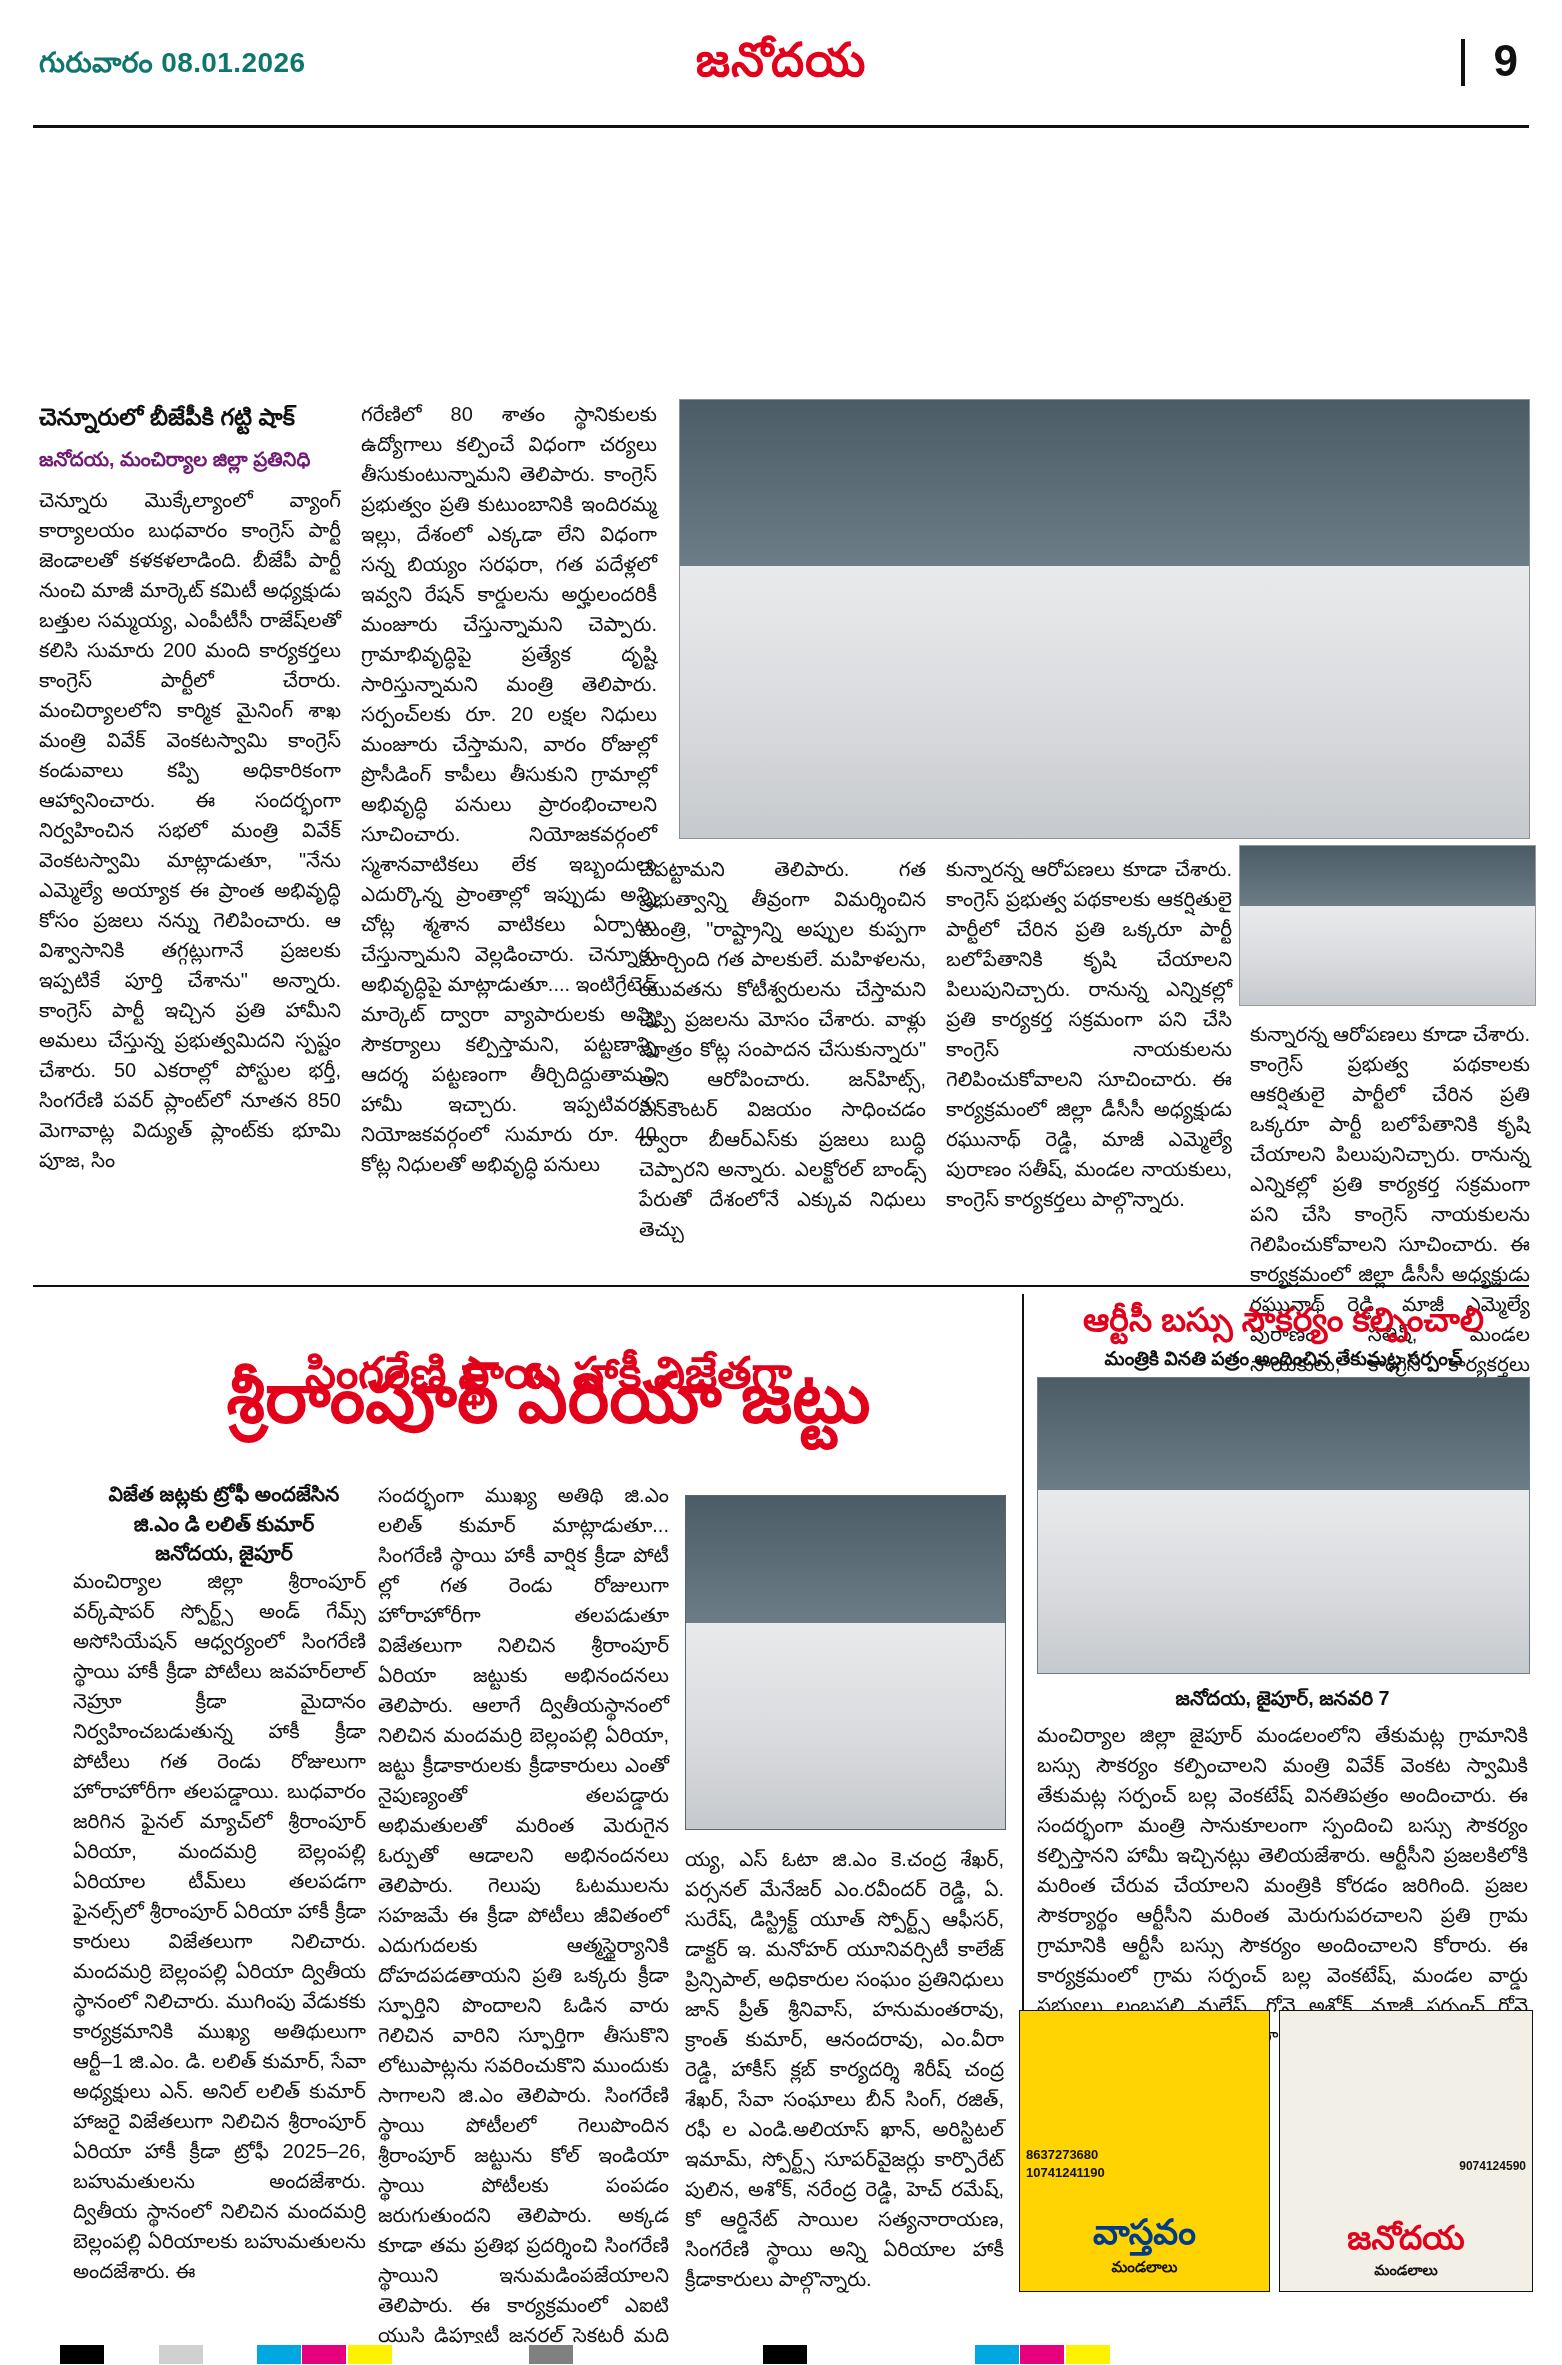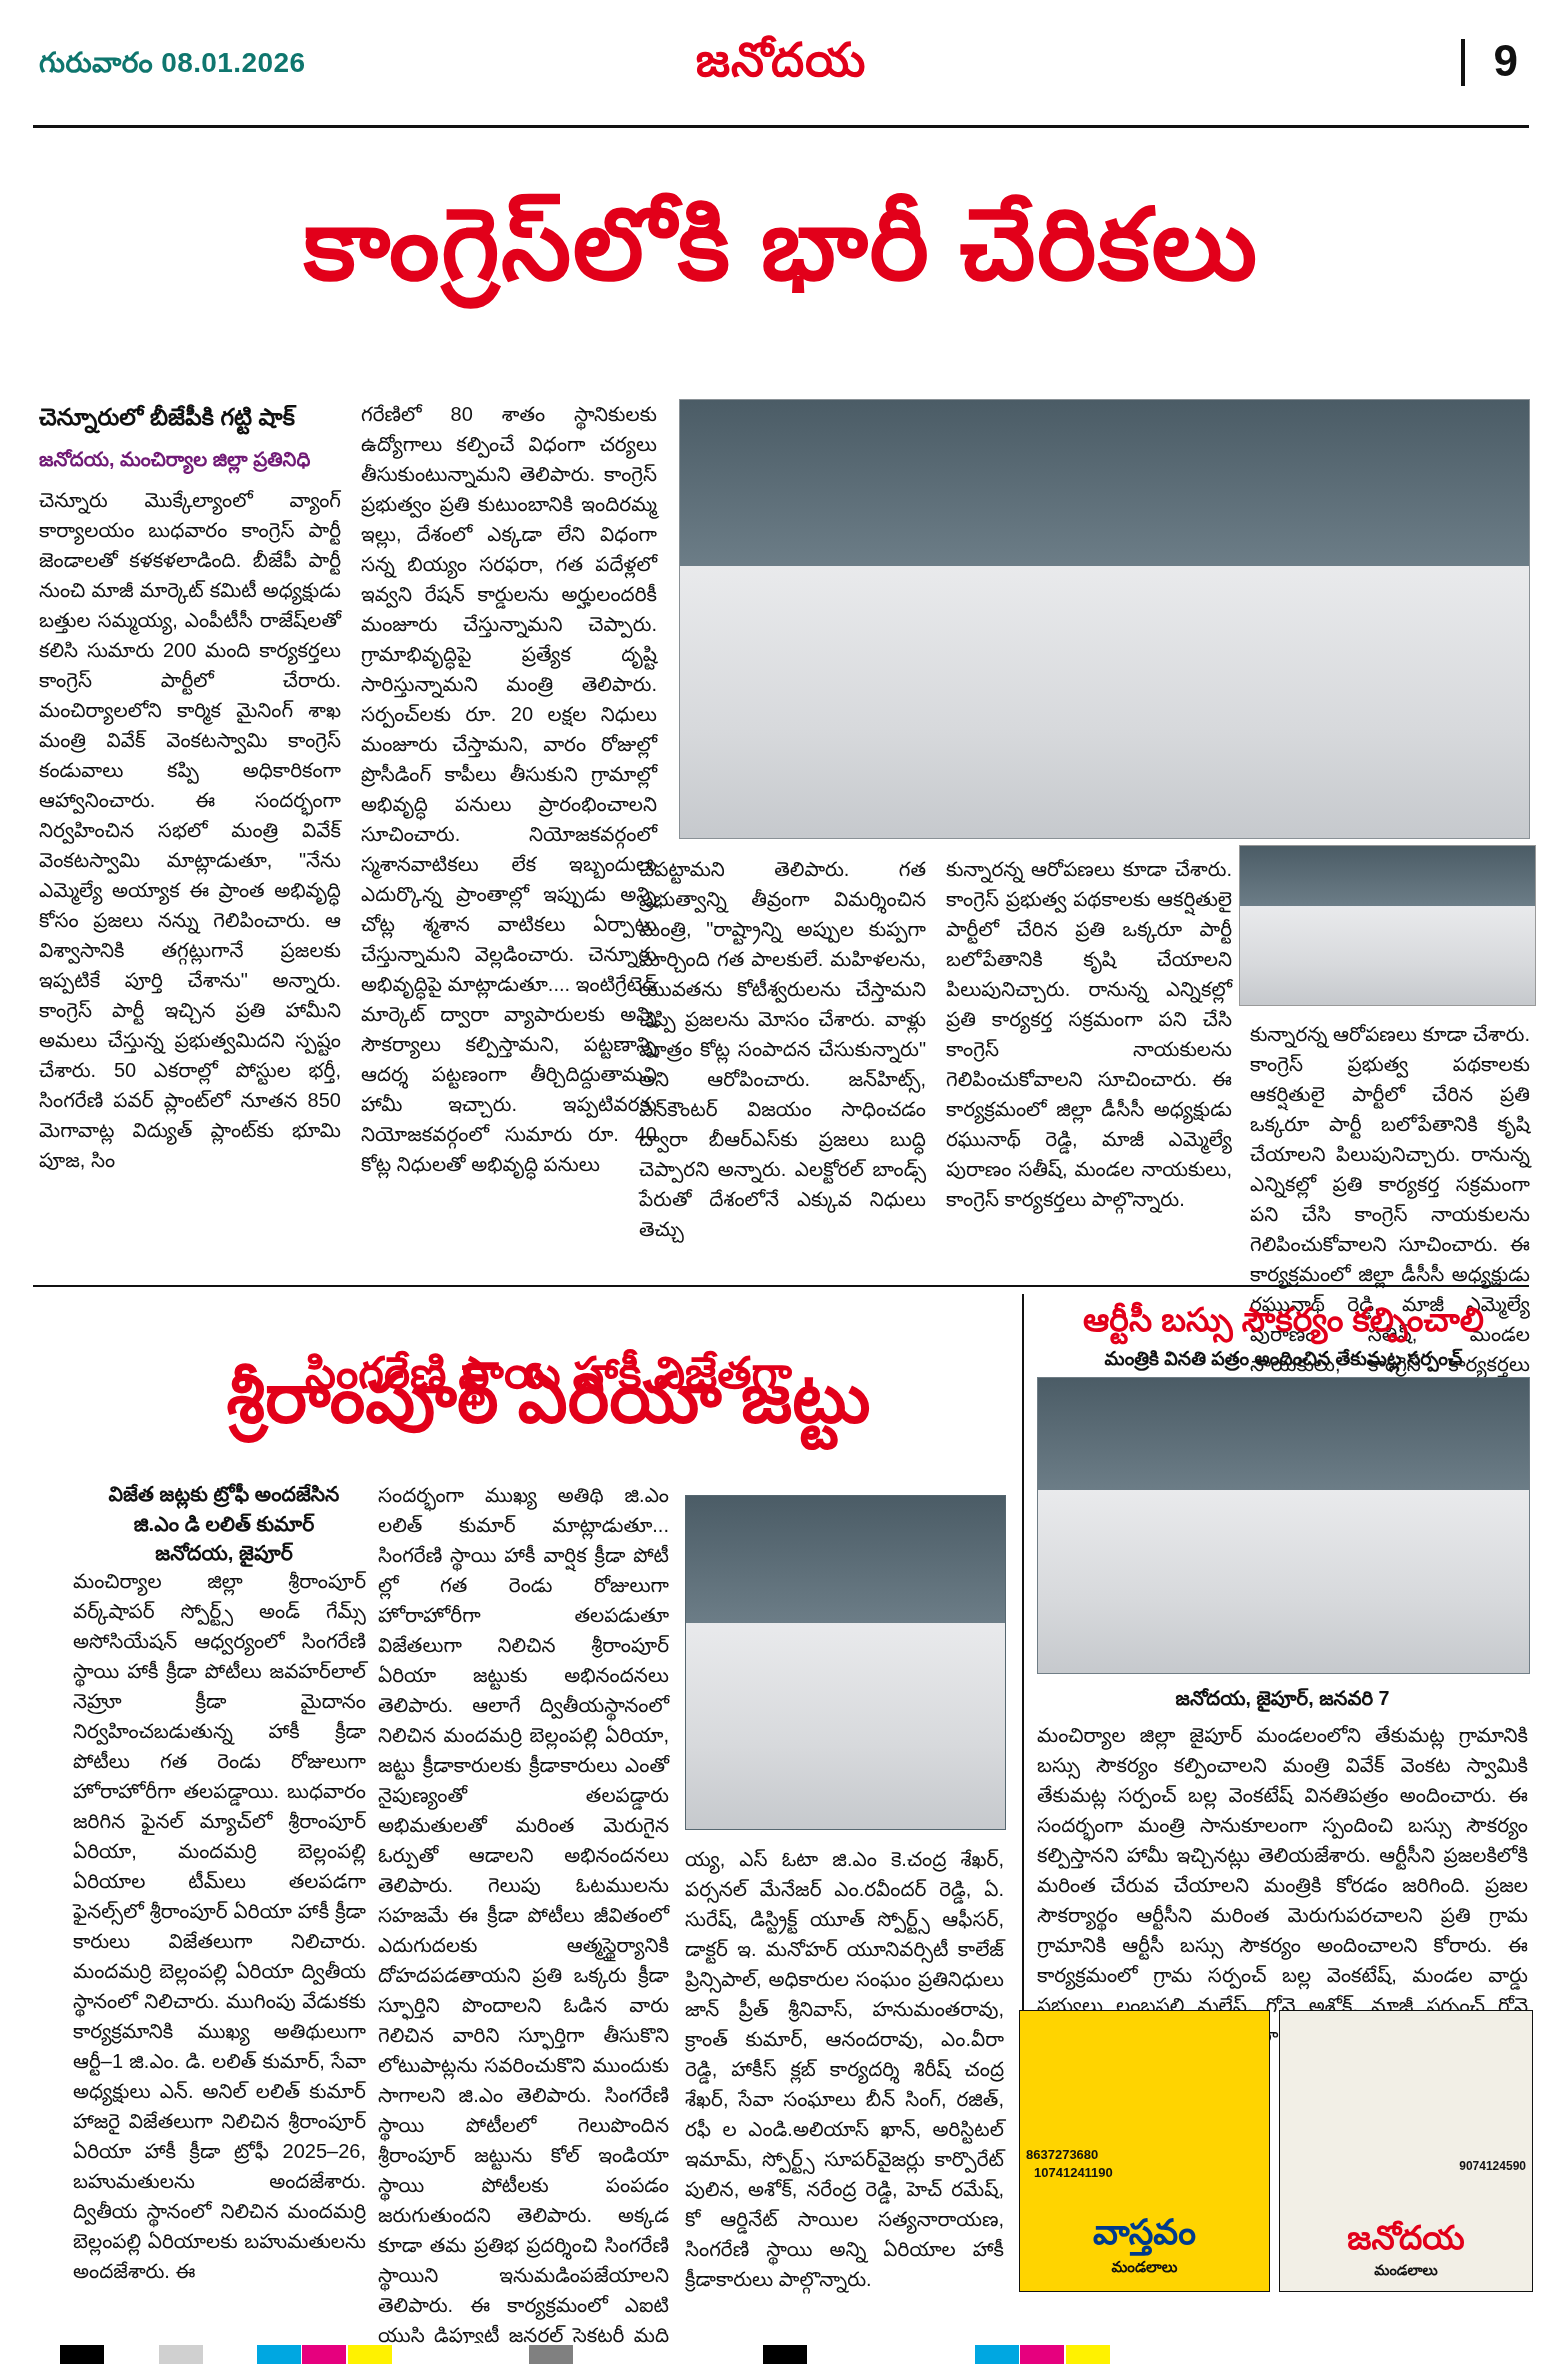--- a/index.html
+++ b/index.html
@@ -77,21 +77,20 @@
   <div class="masthead">
     <div class="mast-date">గురువారం 08.01.2026</div>
     <div class="mast-logo">
       <span class="box">జనోదయ</span>
     </div>
     <div class="mast-pagebar"></div>
     <div class="mast-pageno">9</div>
   </div>
   <div class="rule-top"></div>
 
-  <div class="headline">కాంగ్రెస్‌లోకి భారీ చేరికలు</div>
 
   <div class="a1c1">
     <div class="kicker">చెన్నూరులో బీజేపీకి గట్టి షాక్</div>
     <div class="byline">జనోదయ, మంచిర్యాల జిల్లా ప్రతినిధి</div>
     <div class="col">చెన్నూరు వెుుక్కేల్యాంలో వ్యాంగ్ కార్యాలయం బుధవారం కాంగ్రెస్ పార్టీ జెండాలతో కళకళలాడింది. బీజేపీ పార్టీ నుంచి మాజీ మార్కెట్ కమిటీ అధ్యక్షుడు బత్తుల సమ్మయ్య, ఎంపీటీసీ రాజేష్‌లతో కలిసి సుమారు 200 మంది కార్యకర్తలు కాంగ్రెస్ పార్టీలో చేరారు. మంచిర్యాలలోని కార్మిక మైనింగ్ శాఖ మంత్రి వివేక్ వెంకటస్వామి కాంగ్రెస్ కండువాలు కప్పి అధికారికంగా ఆహ్వానించారు. ఈ సందర్భంగా నిర్వహించిన సభలో మంత్రి వివేక్ వెంకటస్వామి మాట్లాడుతూ, "నేను ఎమ్మెల్యే అయ్యాక ఈ ప్రాంత అభివృద్ధి కోసం ప్రజలు నన్ను గెలిపించారు. ఆ విశ్వాసానికి తగ్గట్లుగానే ప్రజలకు ఇప్పటికే పూర్తి చేశాను" అన్నారు. కాంగ్రెస్ పార్టీ ఇచ్చిన ప్రతి హామీని అమలు చేస్తున్న ప్రభుత్వమిదని స్పష్టం చేశారు. 50 ఎకరాల్లో పోస్టుల భర్తీ, సింగరేణి పవర్ ప్లాంట్‌లో నూతన 850 మెగావాట్ల విద్యుత్ ప్లాంట్‌కు భూమి పూజ, సిం</div>
   </div>
 
   <div class="a1c2 col">గరేణిలో 80 శాతం స్థానికులకు ఉద్యోగాలు కల్పించే విధంగా చర్యలు తీసుకుంటున్నామని తెలిపారు. కాంగ్రెస్ ప్రభుత్వం ప్రతి కుటుంబానికి ఇందిరమ్మ ఇల్లు, దేశంలో ఎక్కడా లేని విధంగా సన్న బియ్యం సరఫరా, గత పదేళ్లలో ఇవ్వని రేషన్ కార్డులను అర్హులందరికీ మంజూరు చేస్తున్నామని చెప్పారు. గ్రామాభివృద్ధిపై ప్రత్యేక దృష్టి సారిస్తున్నామని మంత్రి తెలిపారు. సర్పంచ్‌లకు రూ. 20 లక్షల నిధులు మంజూరు చేస్తామని, వారం రోజుల్లో ప్రొసీడింగ్ కాపీలు తీసుకుని గ్రామాల్లో అభివృద్ధి పనులు ప్రారంభించాలని సూచించారు. నియోజకవర్గంలో స్మశానవాటికలు లేక ఇబ్బందులు ఎదుర్కొన్న ప్రాంతాల్లో ఇప్పుడు అన్ని చోట్ల శ్మశాన వాటికలు ఏర్పాటు చేస్తున్నామని వెల్లడించారు. చెన్నూరు అభివృద్ధిపై మాట్లాడుతూ.... ఇంటిగ్రేటెడ్ మార్కెట్ ద్వారా వ్యాపారులకు అన్ని సౌకర్యాలు కల్పిస్తామని, పట్టణాన్ని ఆదర్శ పట్టణంగా తీర్చిదిద్దుతామని హామీ ఇచ్చారు. ఇప్పటివరకు నియోజకవర్గంలో సుమారు రూ. 40 కోట్ల నిధులతో అభివృద్ధి పనులు</div>
 
   <div class="photo1">
@@ -130,21 +129,21 @@
     <div class="ph-top"></div>
     <div class="ph-people"></div>
   </div>
   <div class="a3byline">జనోదయ, జైపూర్, జనవరి 7</div>
   <div class="a3body col">మంచిర్యాల జిల్లా జైపూర్ మండలంలోని తేకుమట్ల గ్రామానికి బస్సు సౌకర్యం కల్పించాలని మంత్రి వివేక్ వెంకట స్వామికి తేకుమట్ల సర్పంచ్ బల్ల వెంకటేష్ వినతిపత్రం అందించారు. ఈ సందర్భంగా మంత్రి సానుకూలంగా స్పందించి బస్సు సౌకర్యం కల్పిస్తానని హామీ ఇచ్చినట్లు తెలియజేశారు. ఆర్టీసీని ప్రజలకిలోకి మరింత చేరువ చేయాలని మంత్రికి కోరడం జరిగింది. ప్రజల సౌకర్యార్థం ఆర్టీసీని మరింత మెరుగుపరచాలని ప్రతి గ్రామ గ్రామానికి ఆర్టీసీ బస్సు సౌకర్యం అందించాలని కోరారు. ఈ కార్యక్రమంలో గ్రామ సర్పంచ్ బల్ల వెంకటేష్, మండల వార్డు సభ్యులు లంబపల్లి మల్లేష్, గోనె అశోక్, మాజీ సర్పంచ్ గోనె నర్సయ్య కాంగ్రెస్ నాయకులు రాచ సురేందర్ పాల్గొన్నారు.</div>
 
   <div class="ad1">
     <div style="position:absolute;left:0;right:0;bottom:30px;text-align:center;font-size:35px;font-weight:700;color:#003a8c;">వాస్తవం</div>
     <div style="position:absolute;left:0;right:0;bottom:12px;text-align:center;font-size:15px;font-weight:700;color:#111;">మండలాలు</div>
     <div style="position:absolute;left:6px;top:136px;font-size:13px;font-weight:700;color:#111;">8637273680</div>
-    <div style="position:absolute;left:6px;top:154px;font-size:13px;font-weight:700;color:#111;margin-left:8px;">10741241190</div>
+    <div style="position:absolute;left:6px;top:154px;font-size:13px;font-weight:700;color:#111;">10741241190</div>
   </div>
 
   <div class="ad2">
     <div style="position:absolute;left:0;right:0;bottom:26px;text-align:center;font-size:33px;font-weight:700;color:#e2001a;">జనోదయ</div>
     <div style="position:absolute;left:0;right:0;bottom:9px;text-align:center;font-size:14.4px;font-weight:700;color:#111;">మండలాలు</div>
     <div style="position:absolute;right:6px;top:148px;font-size:12px;font-weight:700;color:#111;">9074124590</div>
   </div>
 
   <div class="colorbar" id="colorbar">
       <div class="cb" style="background: rgb(0, 0, 0); left: 60px; width: 44px;"></div>

